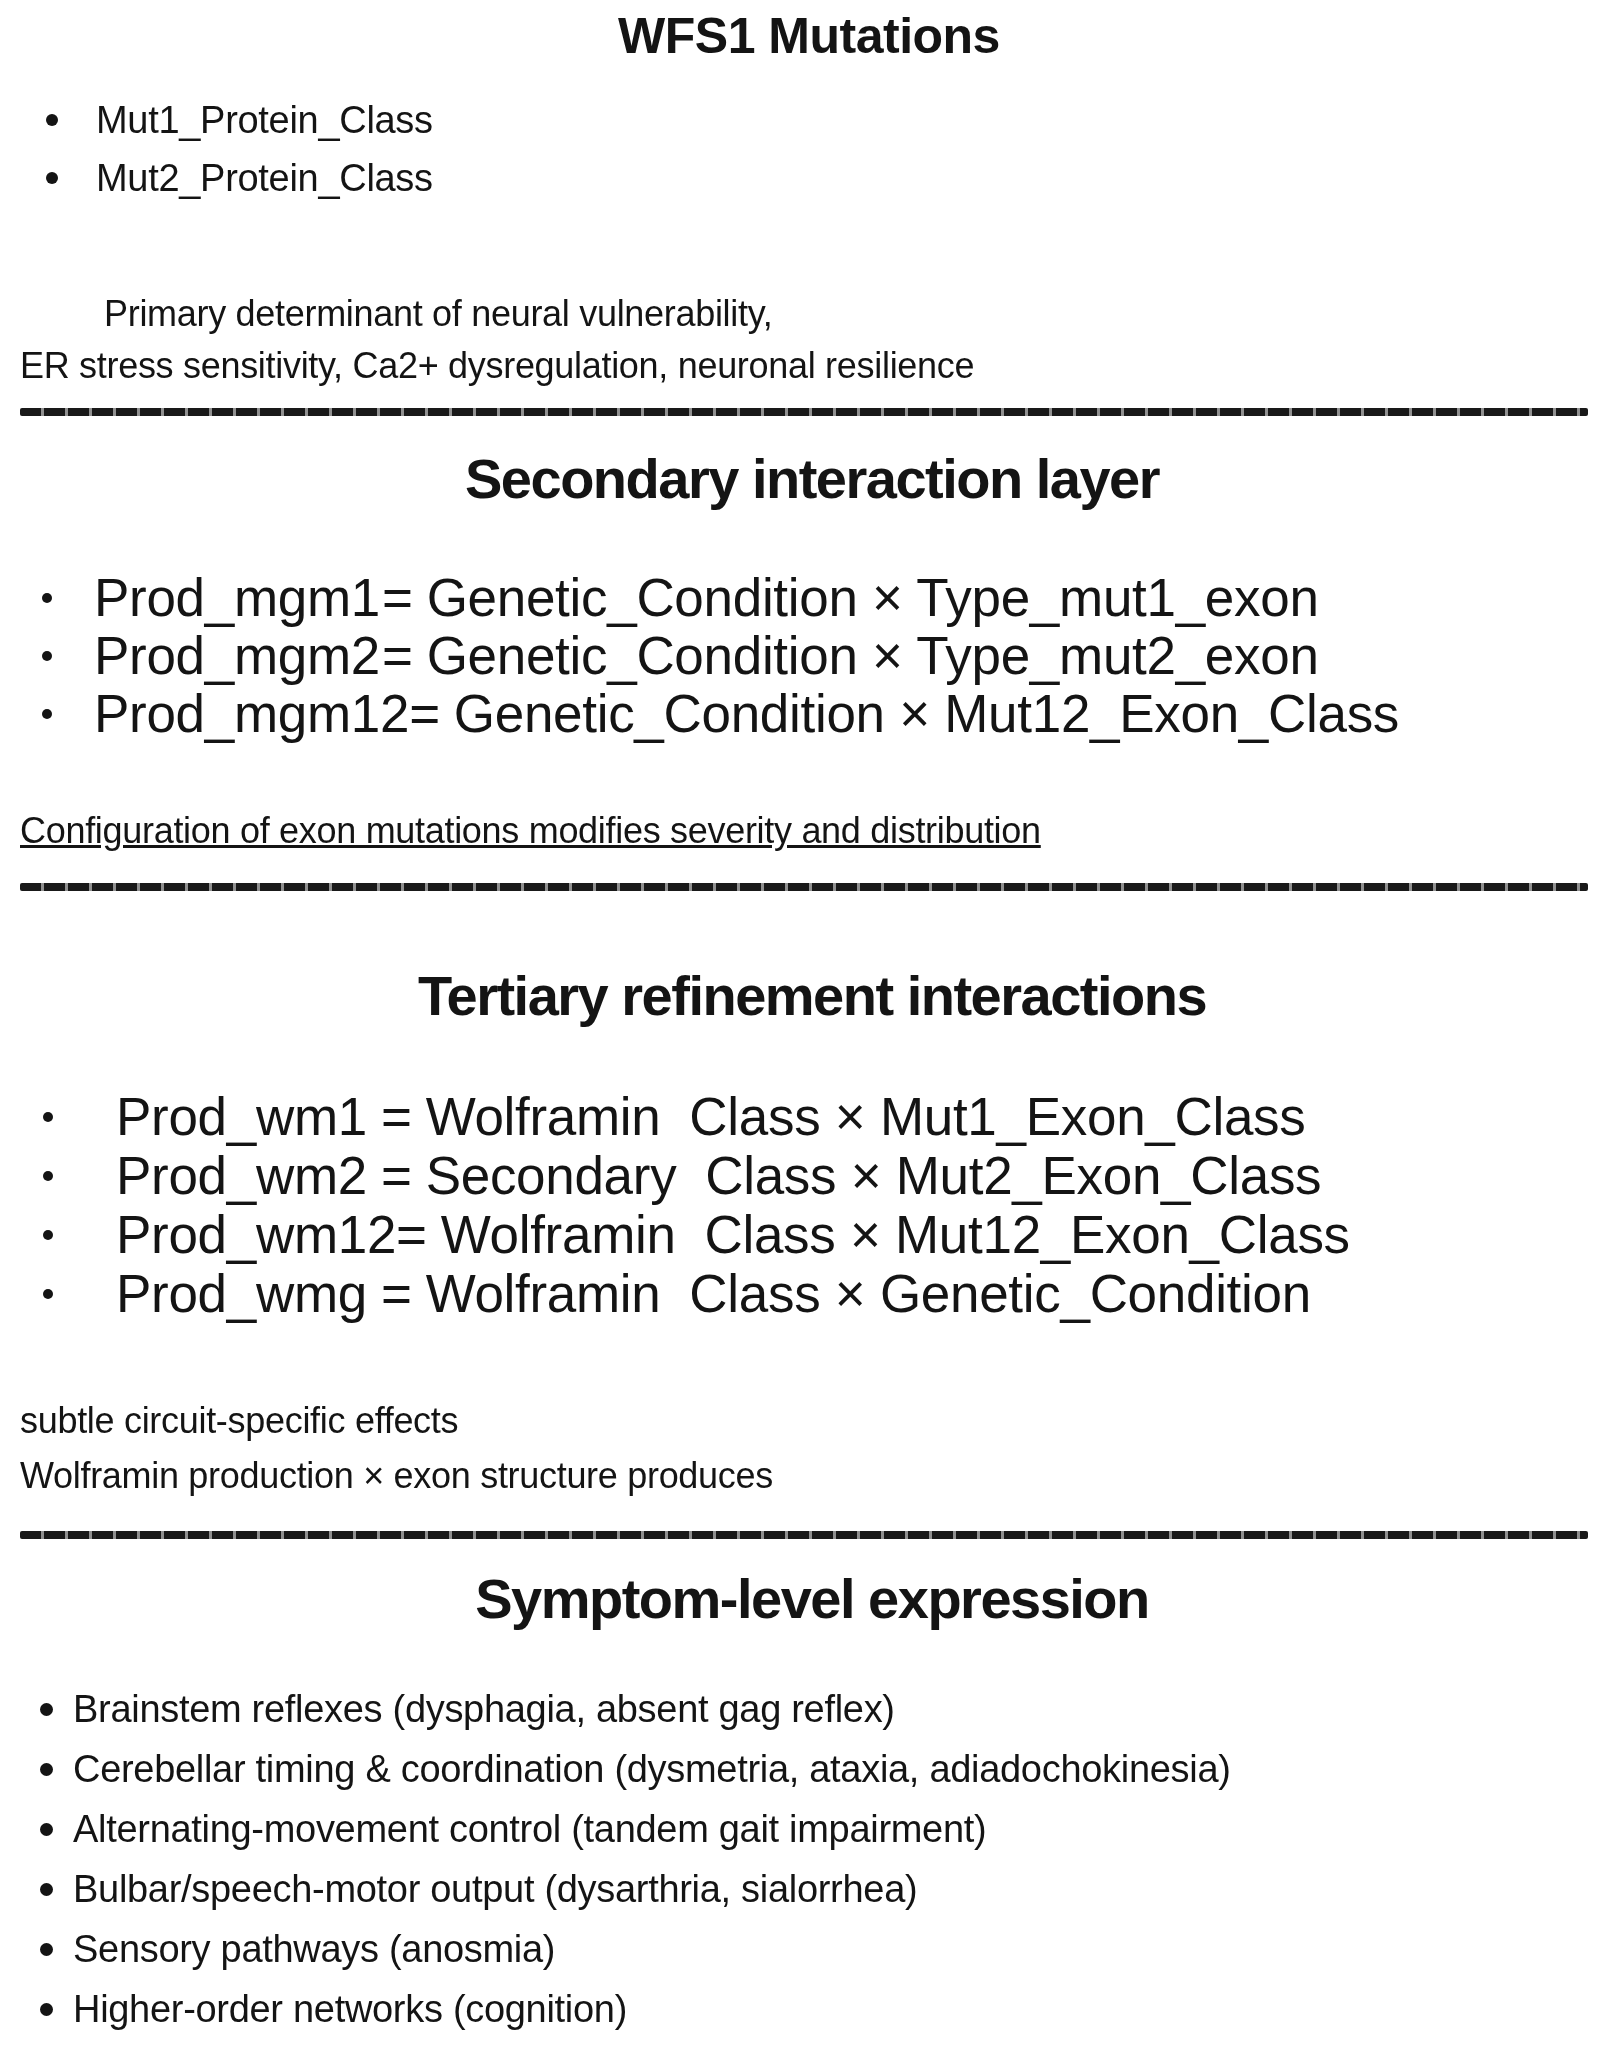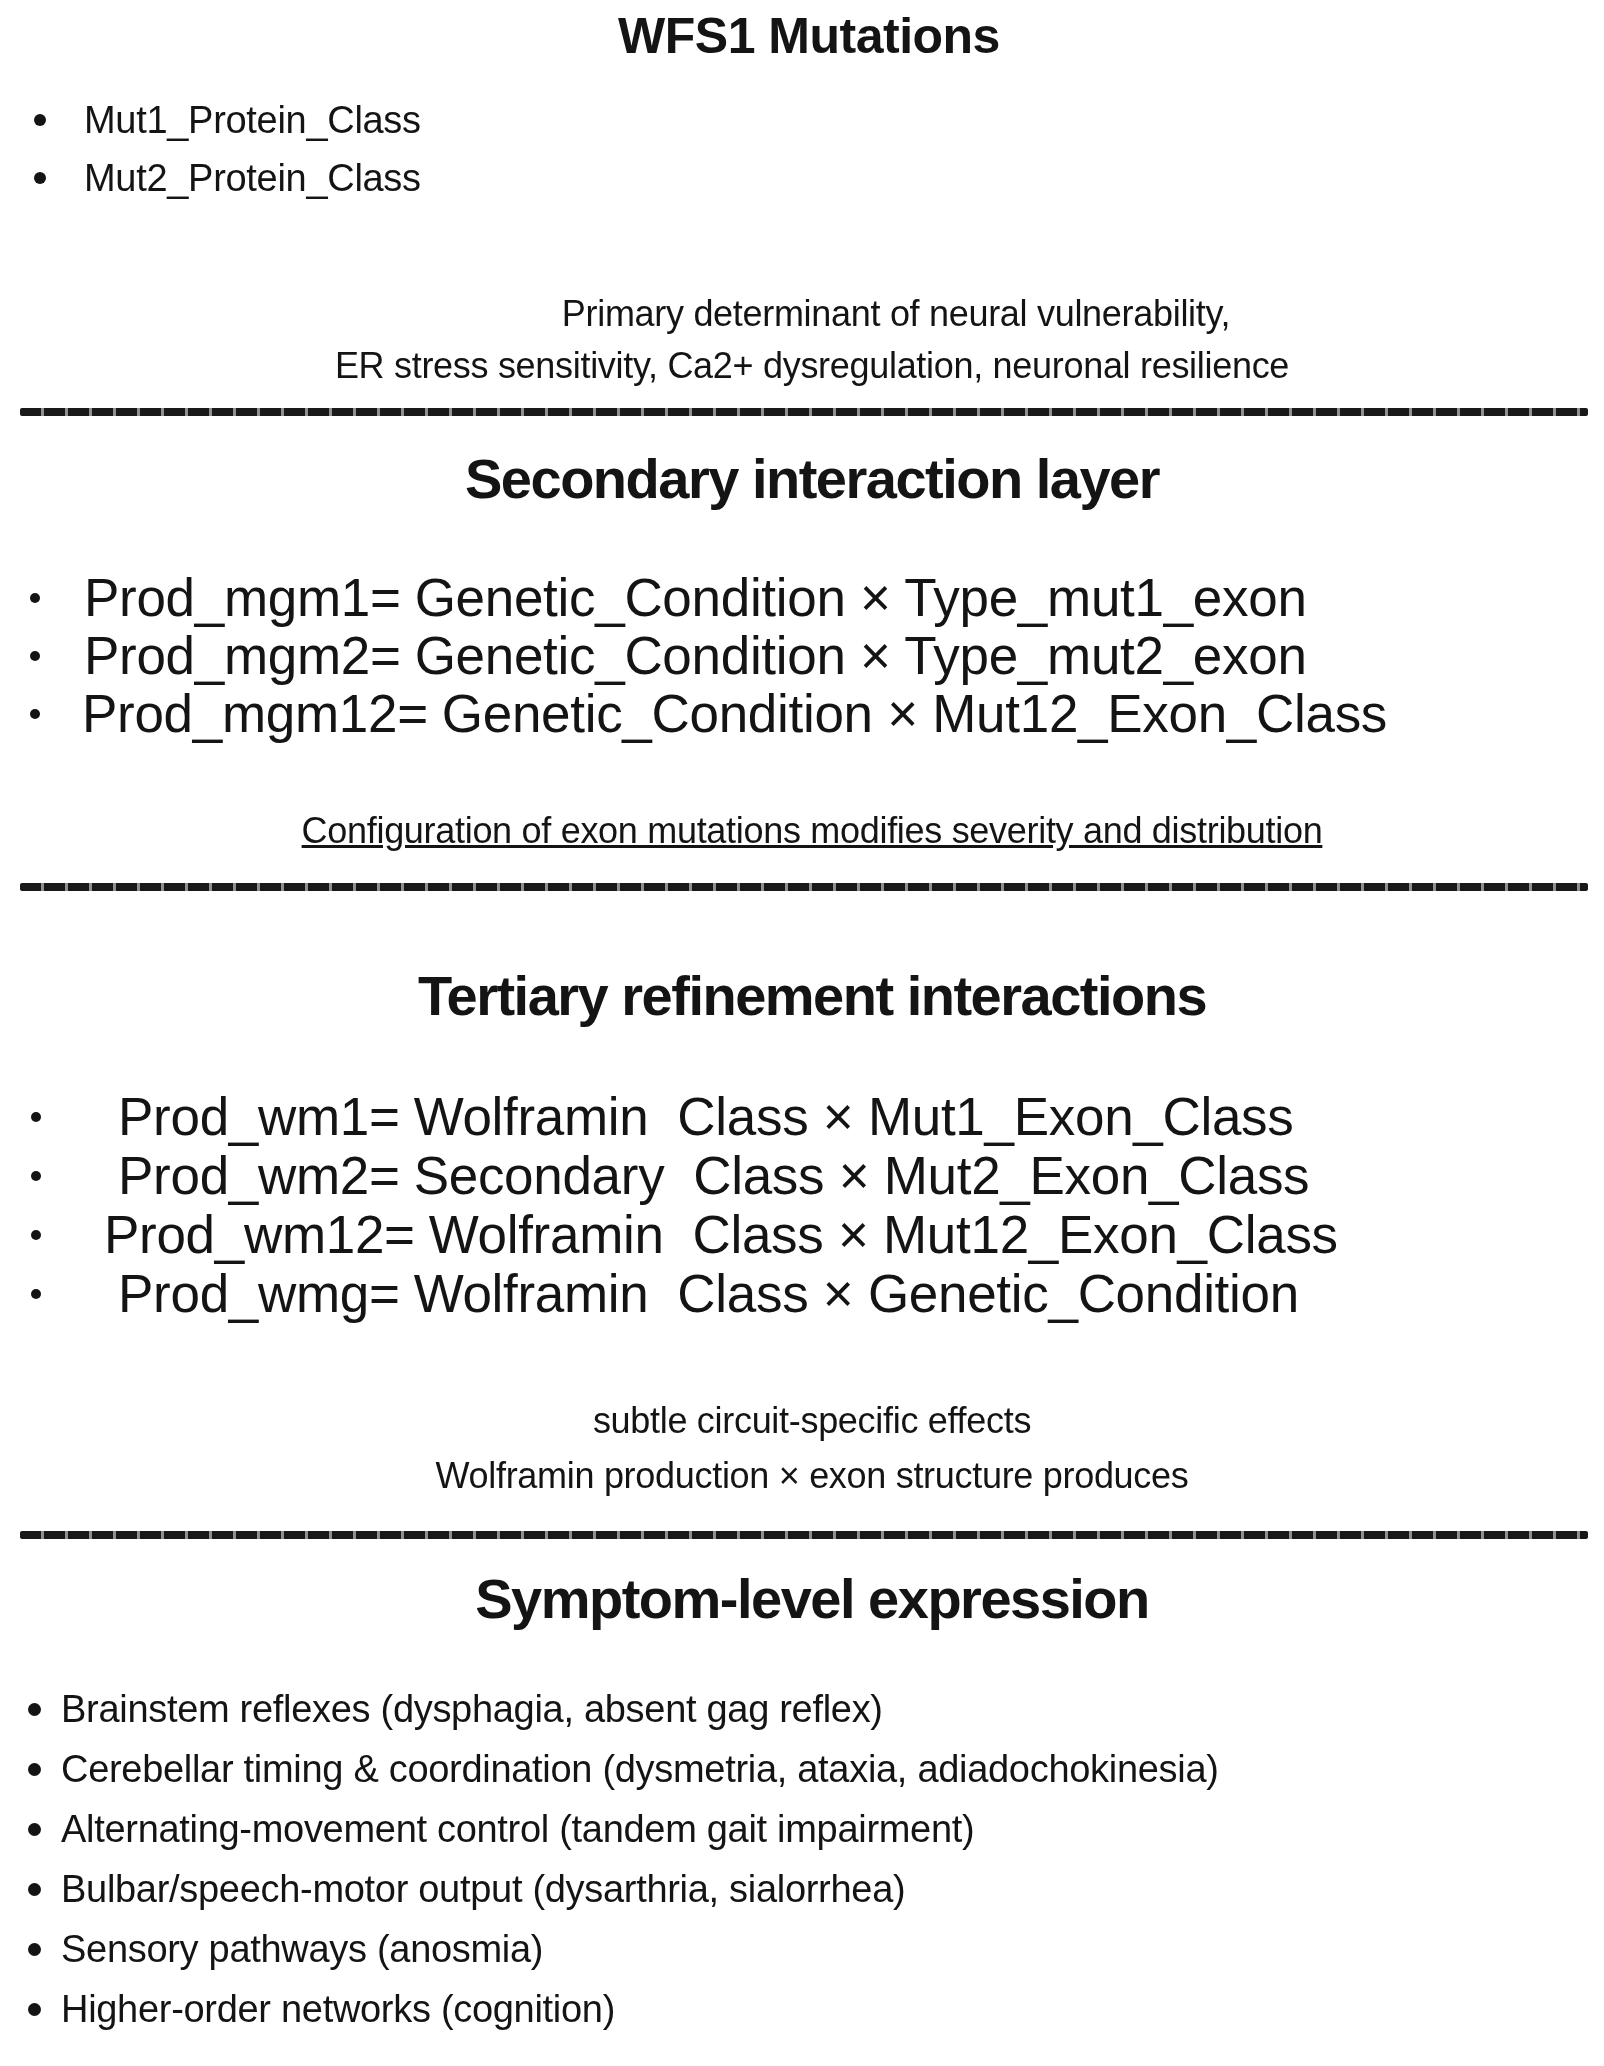--- a/index.html
+++ b/index.html
@@ -37,23 +37,22 @@
     font-weight: 700;
     letter-spacing: -1.5px;
   }
   .heading-secondary { margin-top: 30px; line-height: 66px; }
   .heading-tertiary  { margin-top: 70px; line-height: 70px; }
   .heading-symptom   { margin-top: 26px; line-height: 68px; }
 
   
   .plain-list {
     list-style: none;
-    margin: 0;
+    margin: 12px;
     padding: 0;
-    text-align: right;
   }
   .row {
     display: flex;
     align-items: flex-start;
   }
   .dot {
     flex: 0 0 auto;
     border-radius: 50%;
     background: #141414;
   }
@@ -94,21 +93,21 @@
   .sym-list .row {
     font-size: 38px;
     line-height: 44px;
     letter-spacing: -0.3px;
     margin-bottom: 16px;
   }
   .sym-list .dot { width: 13px; height: 13px; margin: 16px 20px 0 28px; }
 
   
   .note {
-    text-align: center;
+    text-align: left;
     padding-left: 20px;
     font-size: 36px;
     line-height: 52px;
     letter-spacing: -0.3px;
   }
   .note-line { display: block; white-space: pre-wrap; }
   .shift-right { transform: translateX(84px); }
   .note-primary   { margin-top: 88px; }
   .note-secondary { margin-top: 76px; line-height: 40px; text-decoration: underline; }
   .note-tertiary  { margin-top: 78px; line-height: 55px; }

